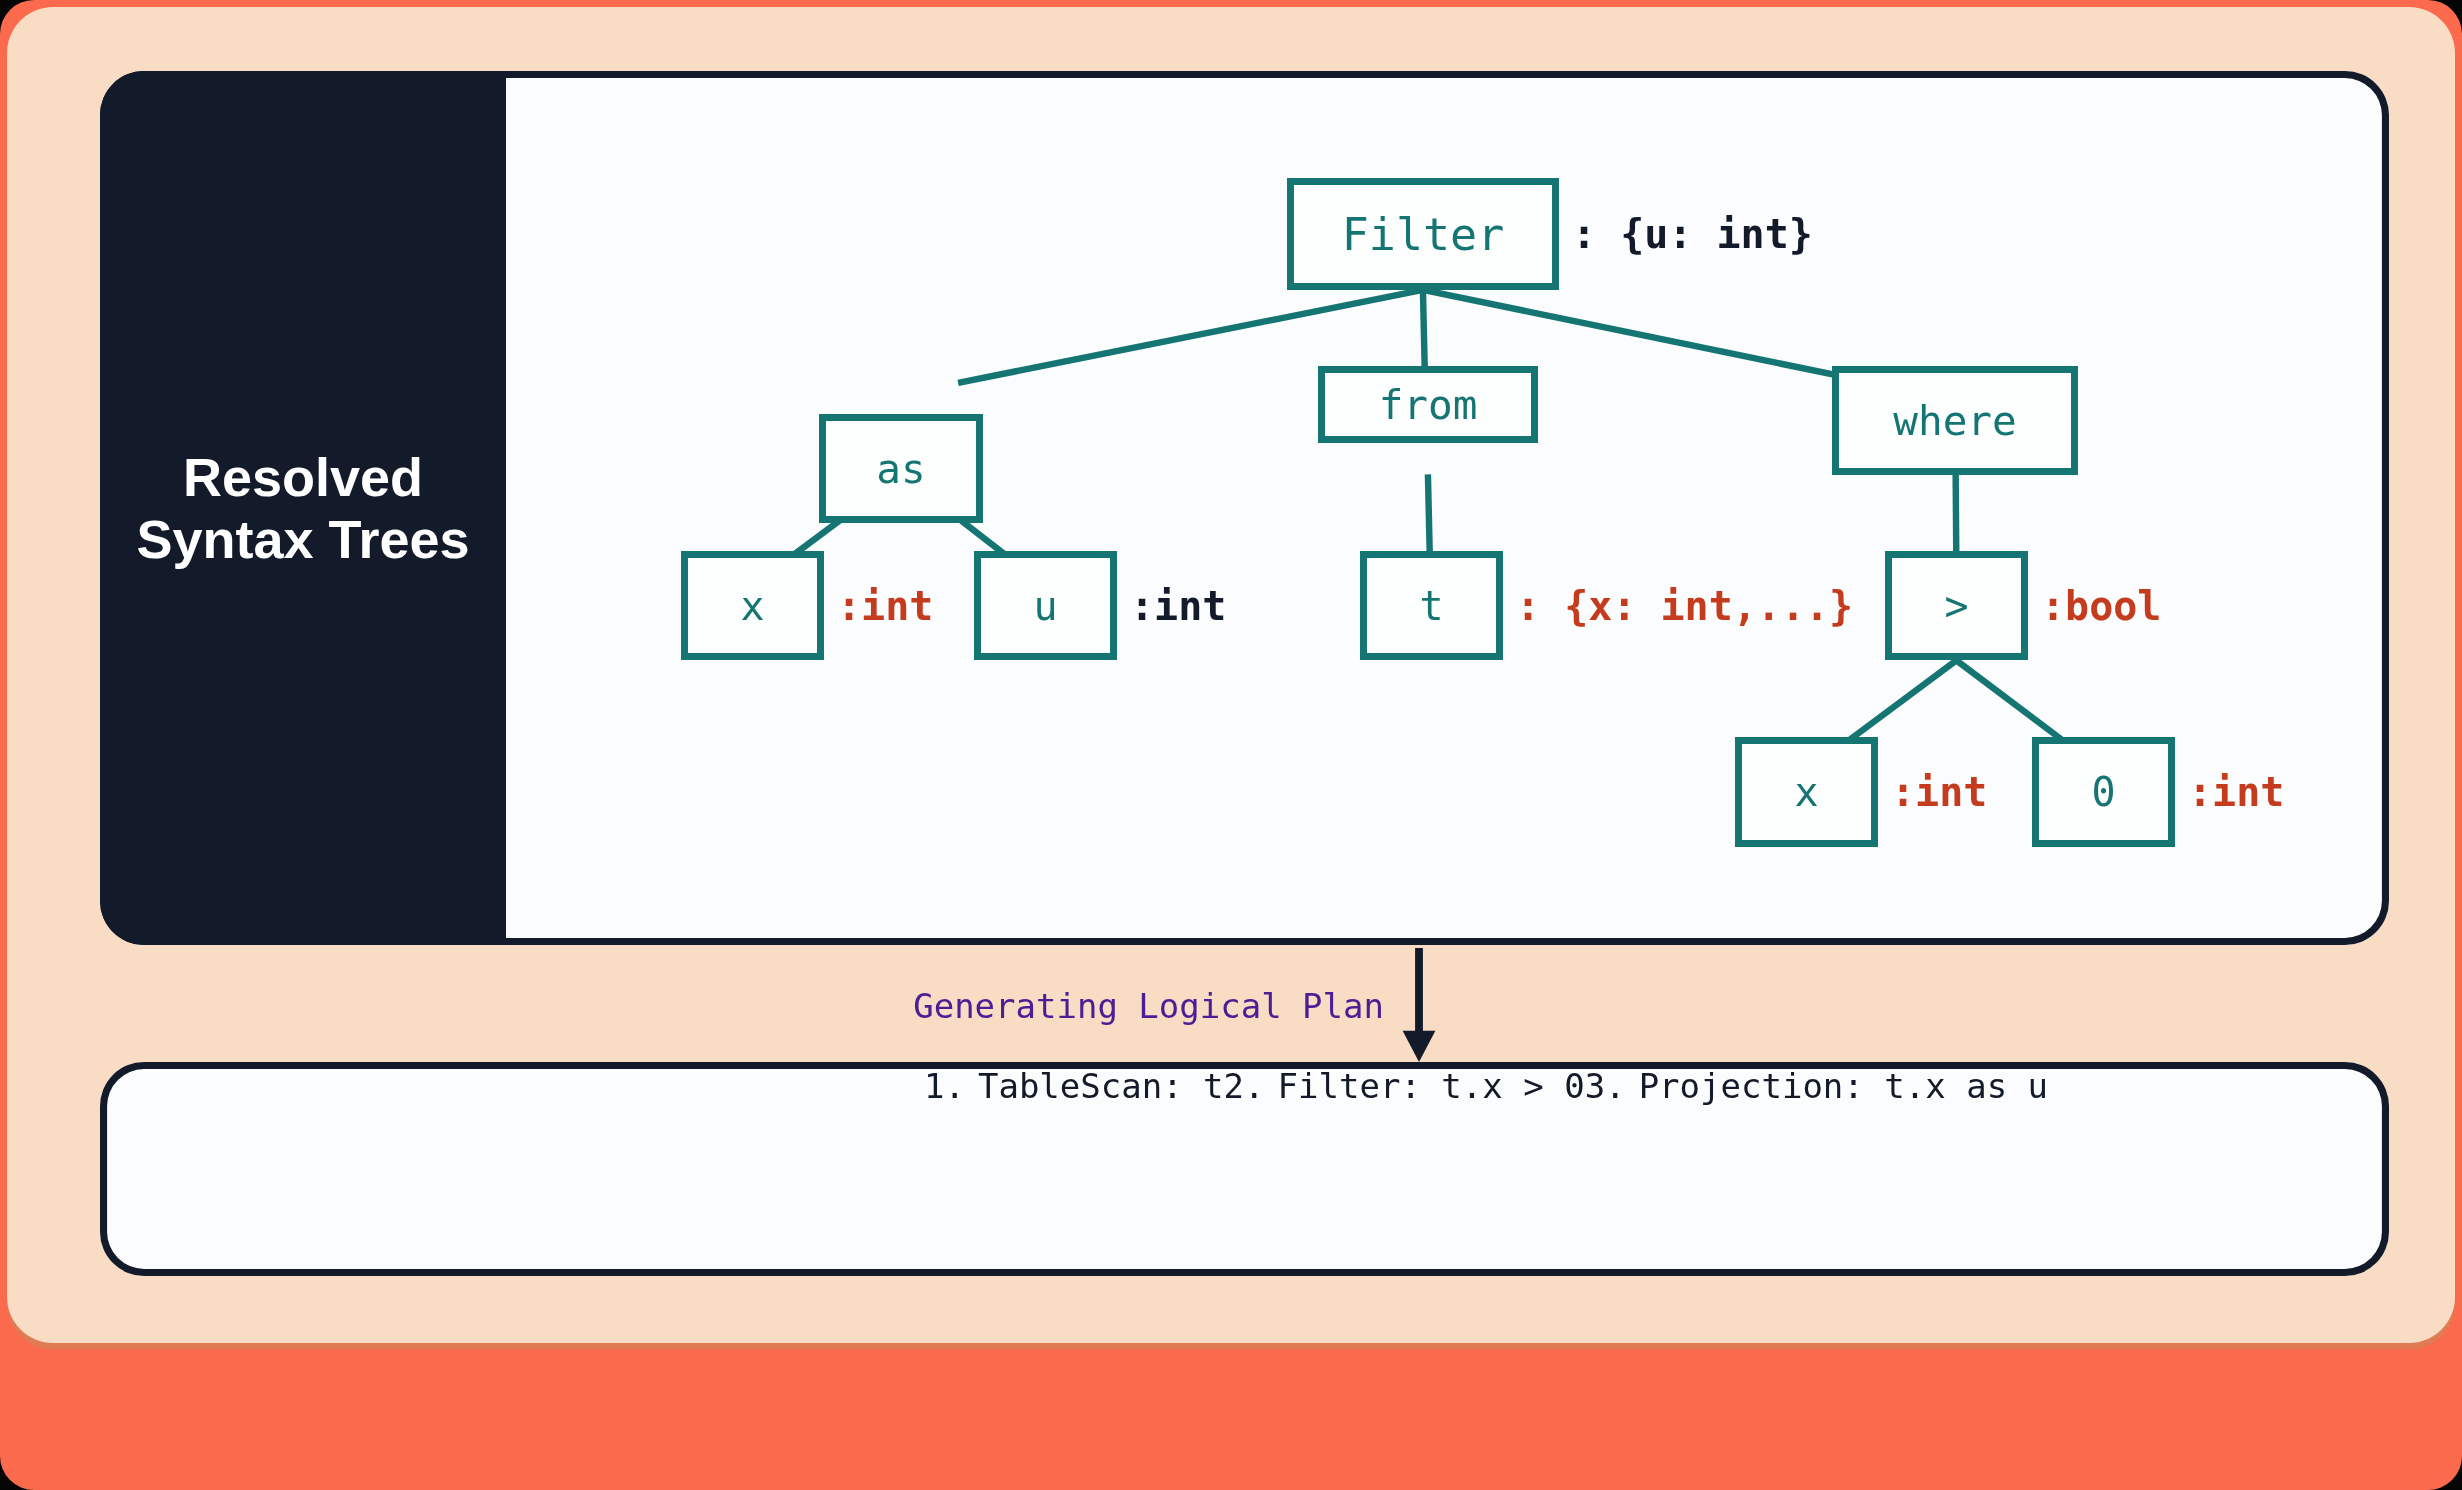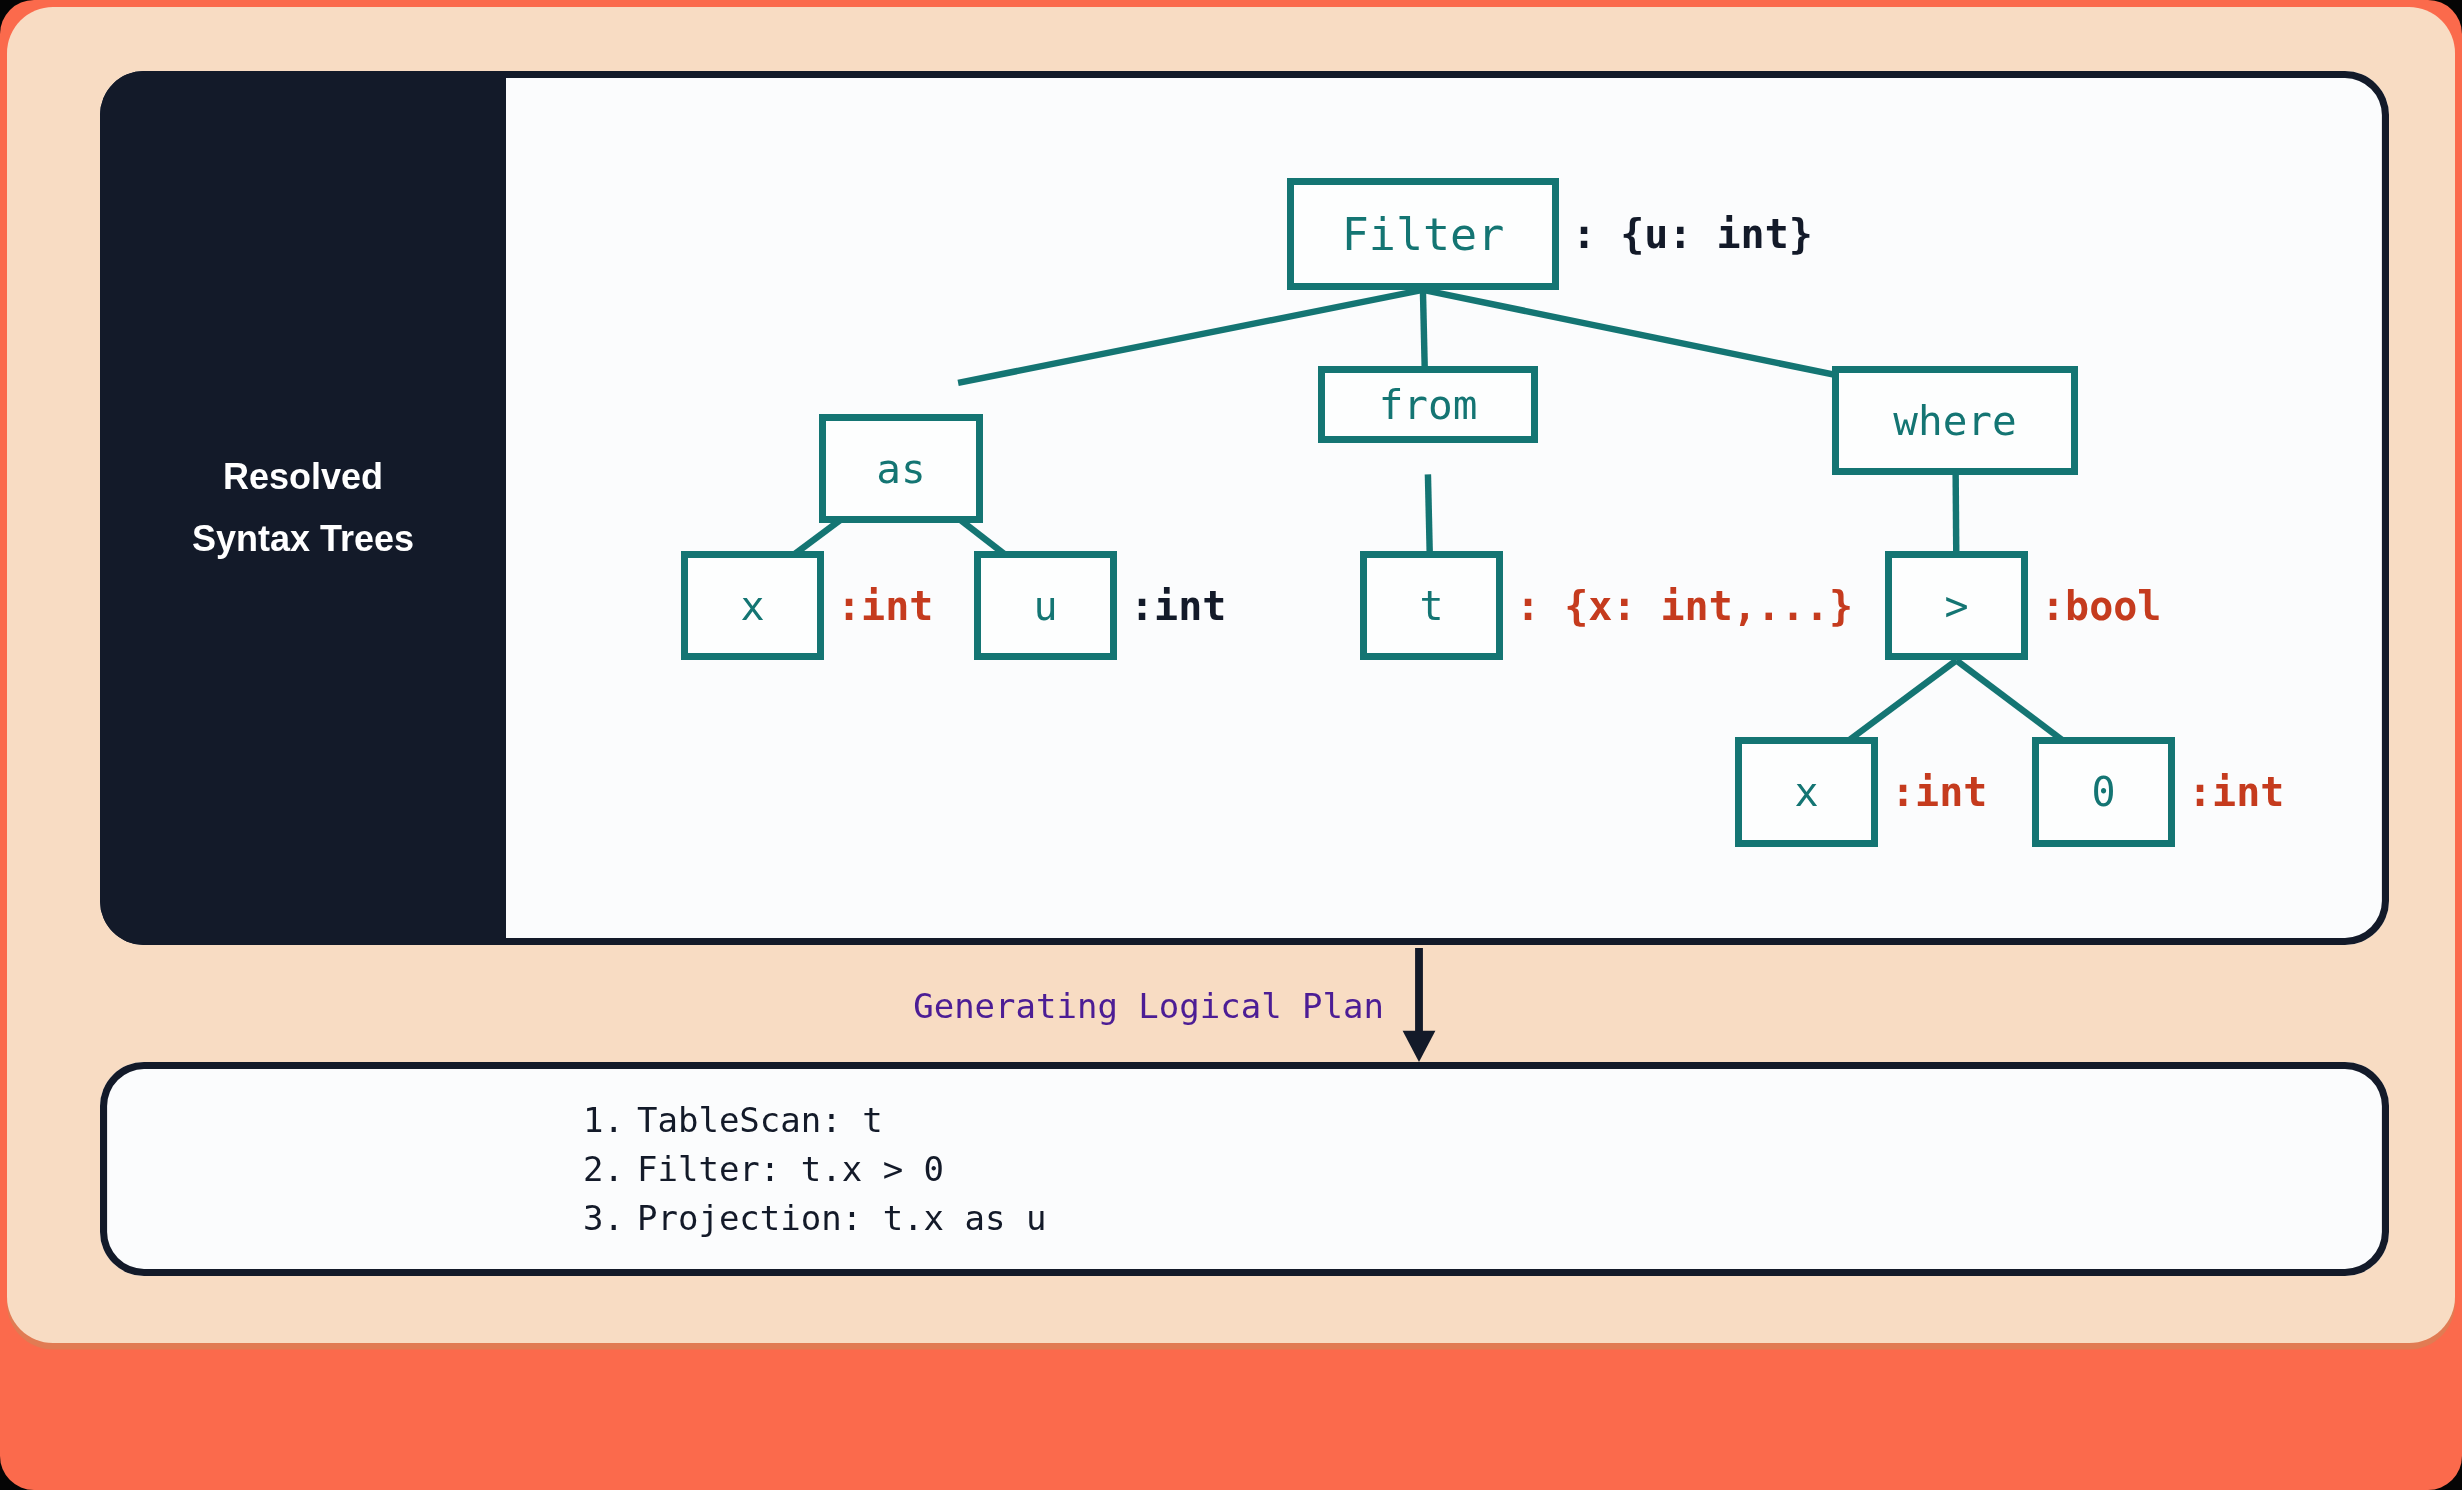--- a/index.html
+++ b/index.html
@@ -34,21 +34,21 @@
   #panel-plan { top: 1062px; height: 214px; }
   .sidebar {
     position: absolute; left: 0; top: 0; bottom: 0;
     width: 406px;
     background: #131a29;
     border-radius: 44px 0 0 44px;
     display: flex; align-items: center; justify-content: center;
     text-align: center;
   }
   .sidebar-title {
-    color: #ffffff; font-weight: 700; font-size: 36px; line-height: 62px;
+    color: #ffffff; font-weight: 700; font-size: 54px; line-height: 62px;
   }
 
   
   #tree-edges { position: absolute; left: 0; top: 0; }
   .node { position: absolute; display: flex; align-items: center; gap: 13px; }
   .nbox {
     border: 7.1px solid #147573; background: #fdfefe;
     display: flex; align-items: center; justify-content: center;
     color: #147573;
     font-family: "DejaVu Sans Mono", monospace;
@@ -83,21 +83,21 @@
     position: absolute; left: 786px; top: 986px; width: 598px;
     text-align: right;
     font-family: "DejaVu Sans Mono", monospace;
     font-size: 34px; color: #4c1d95; line-height: 40px;
   }
   #flow-arrow { position: absolute; left: 1386px; top: 948px; }
 
   
   #plan-steps {
     position: absolute; left: 406px; top: 0; bottom: 0; right: 0;
-    display: flex; flex-direction: column; justify-content: center;
+    display: flex; flex-direction: row; justify-content: center;
     padding-left: 77px;
   }
   .step {
     font-family: "DejaVu Sans Mono", monospace;
     font-size: 34px; line-height: 49px; color: #131a29;
     white-space: pre;
   }
   .step-num { display: inline-block; min-width: 54px; }
 
   

